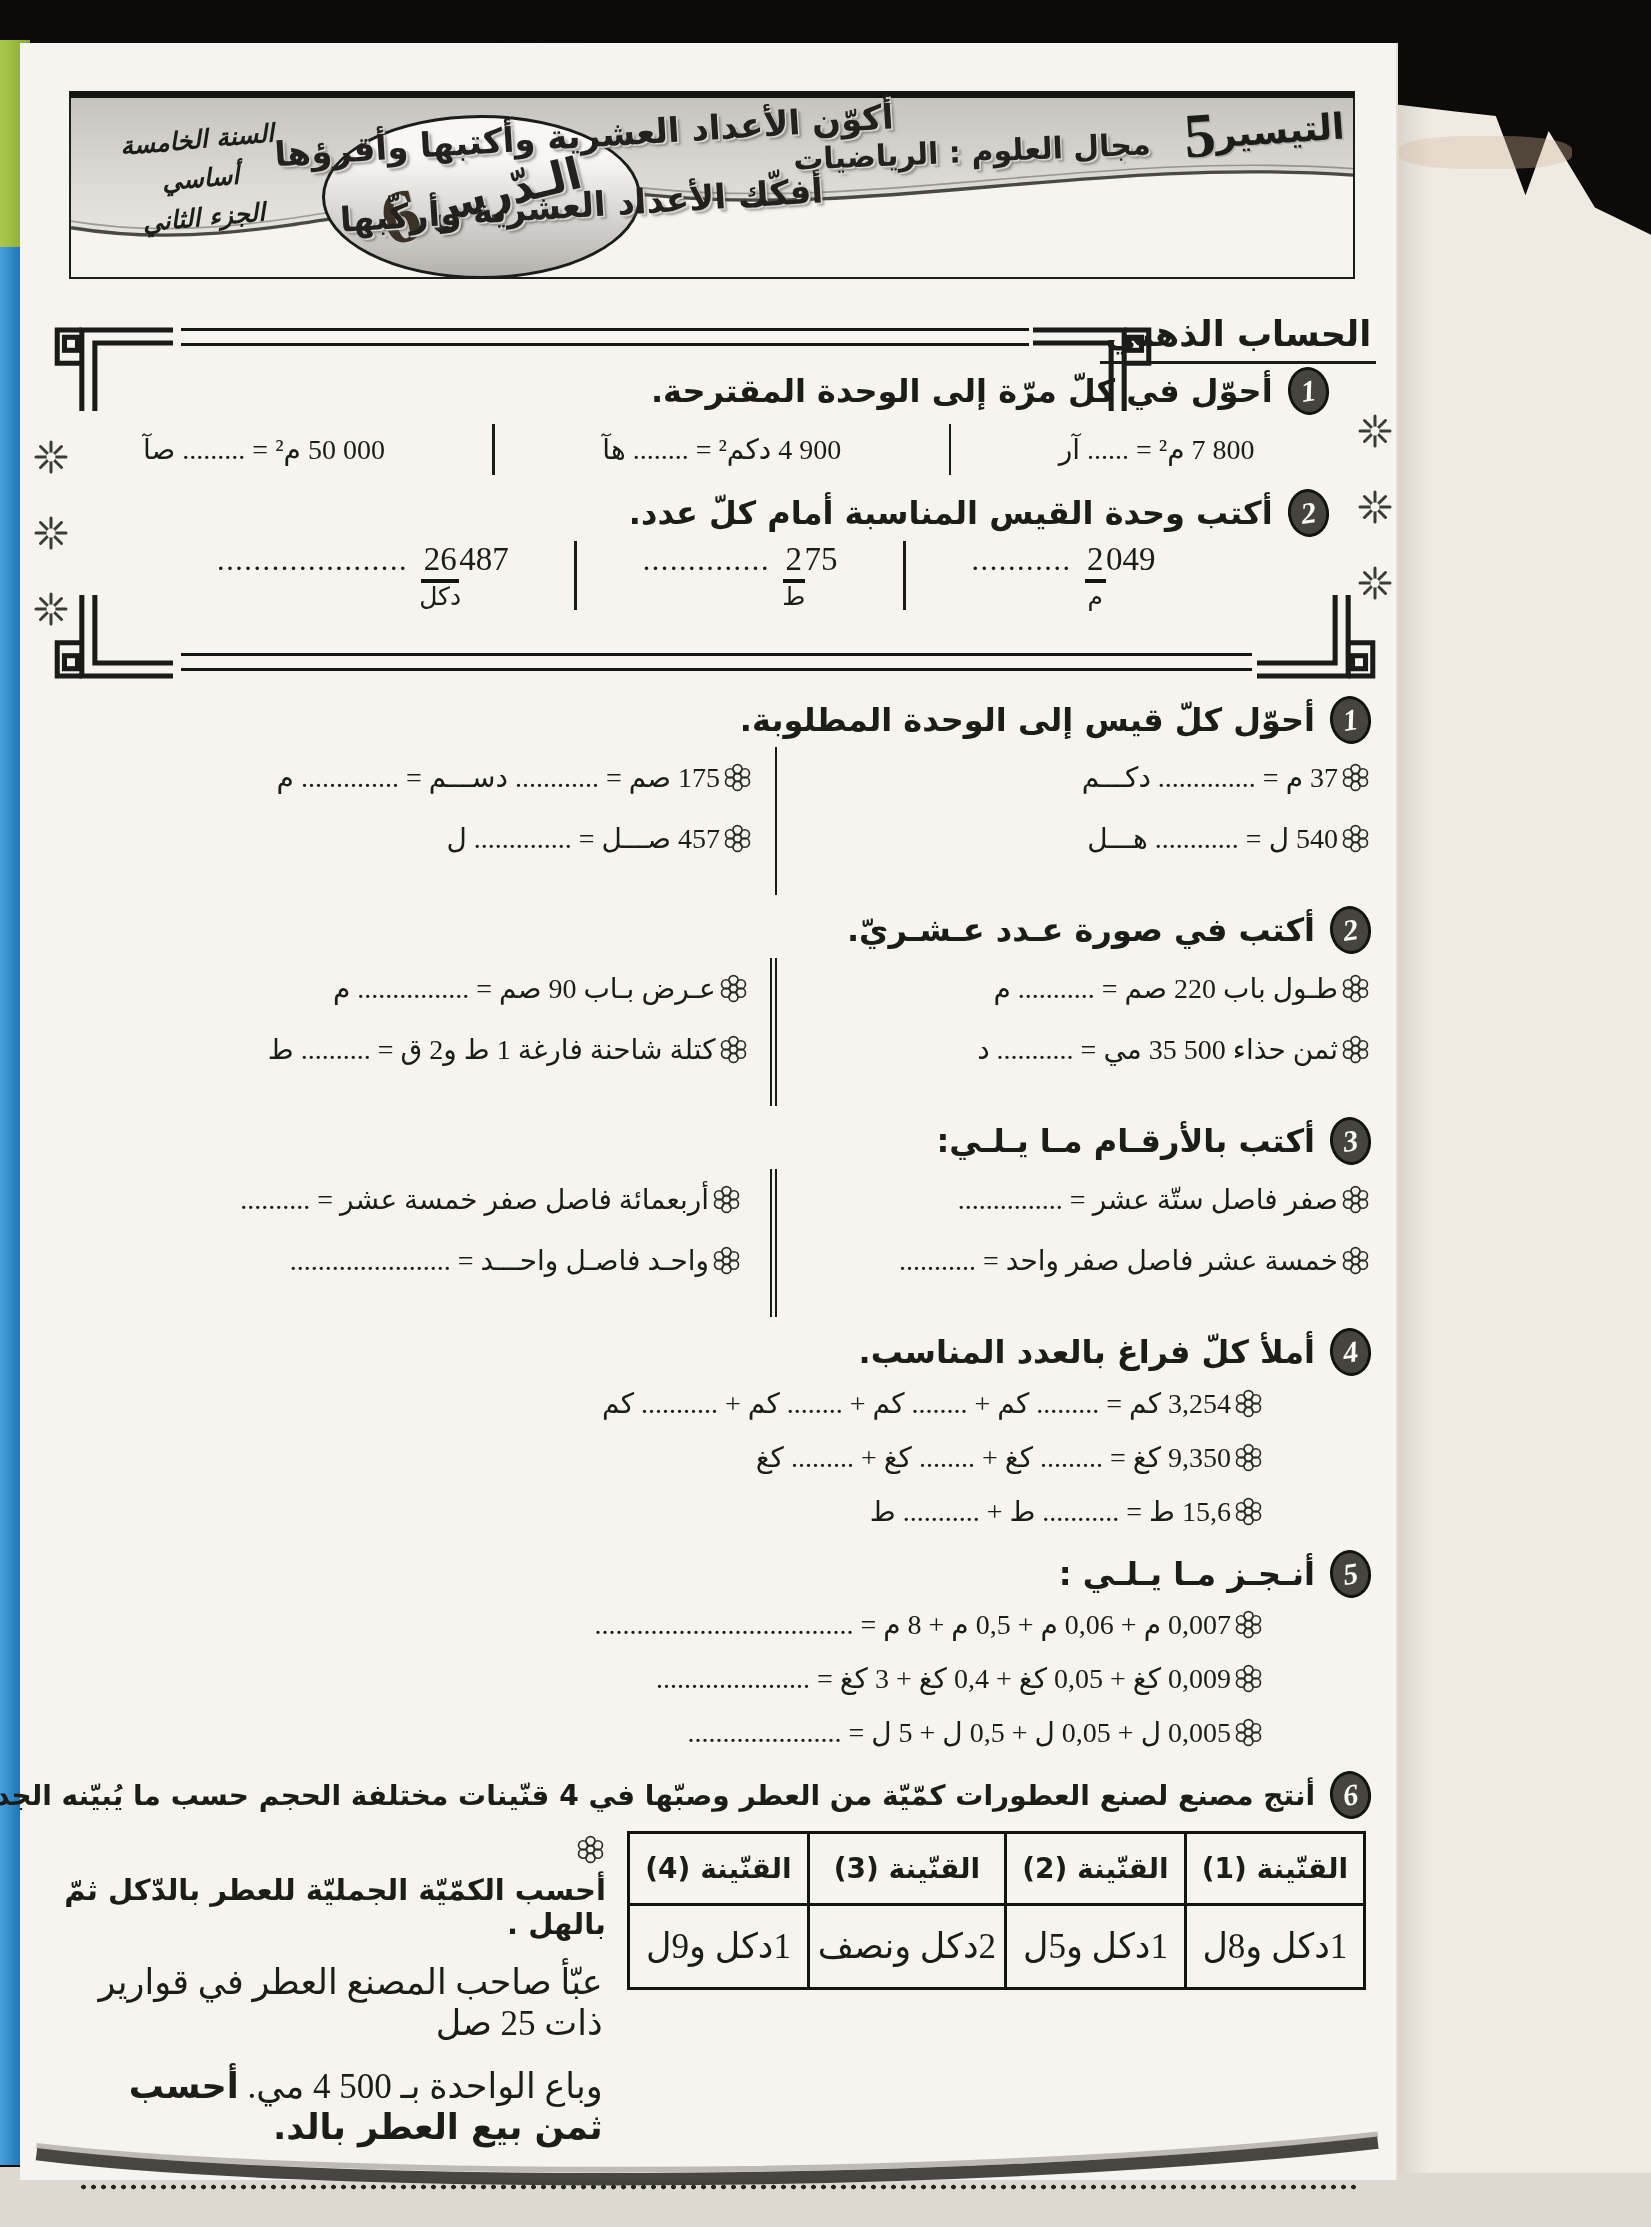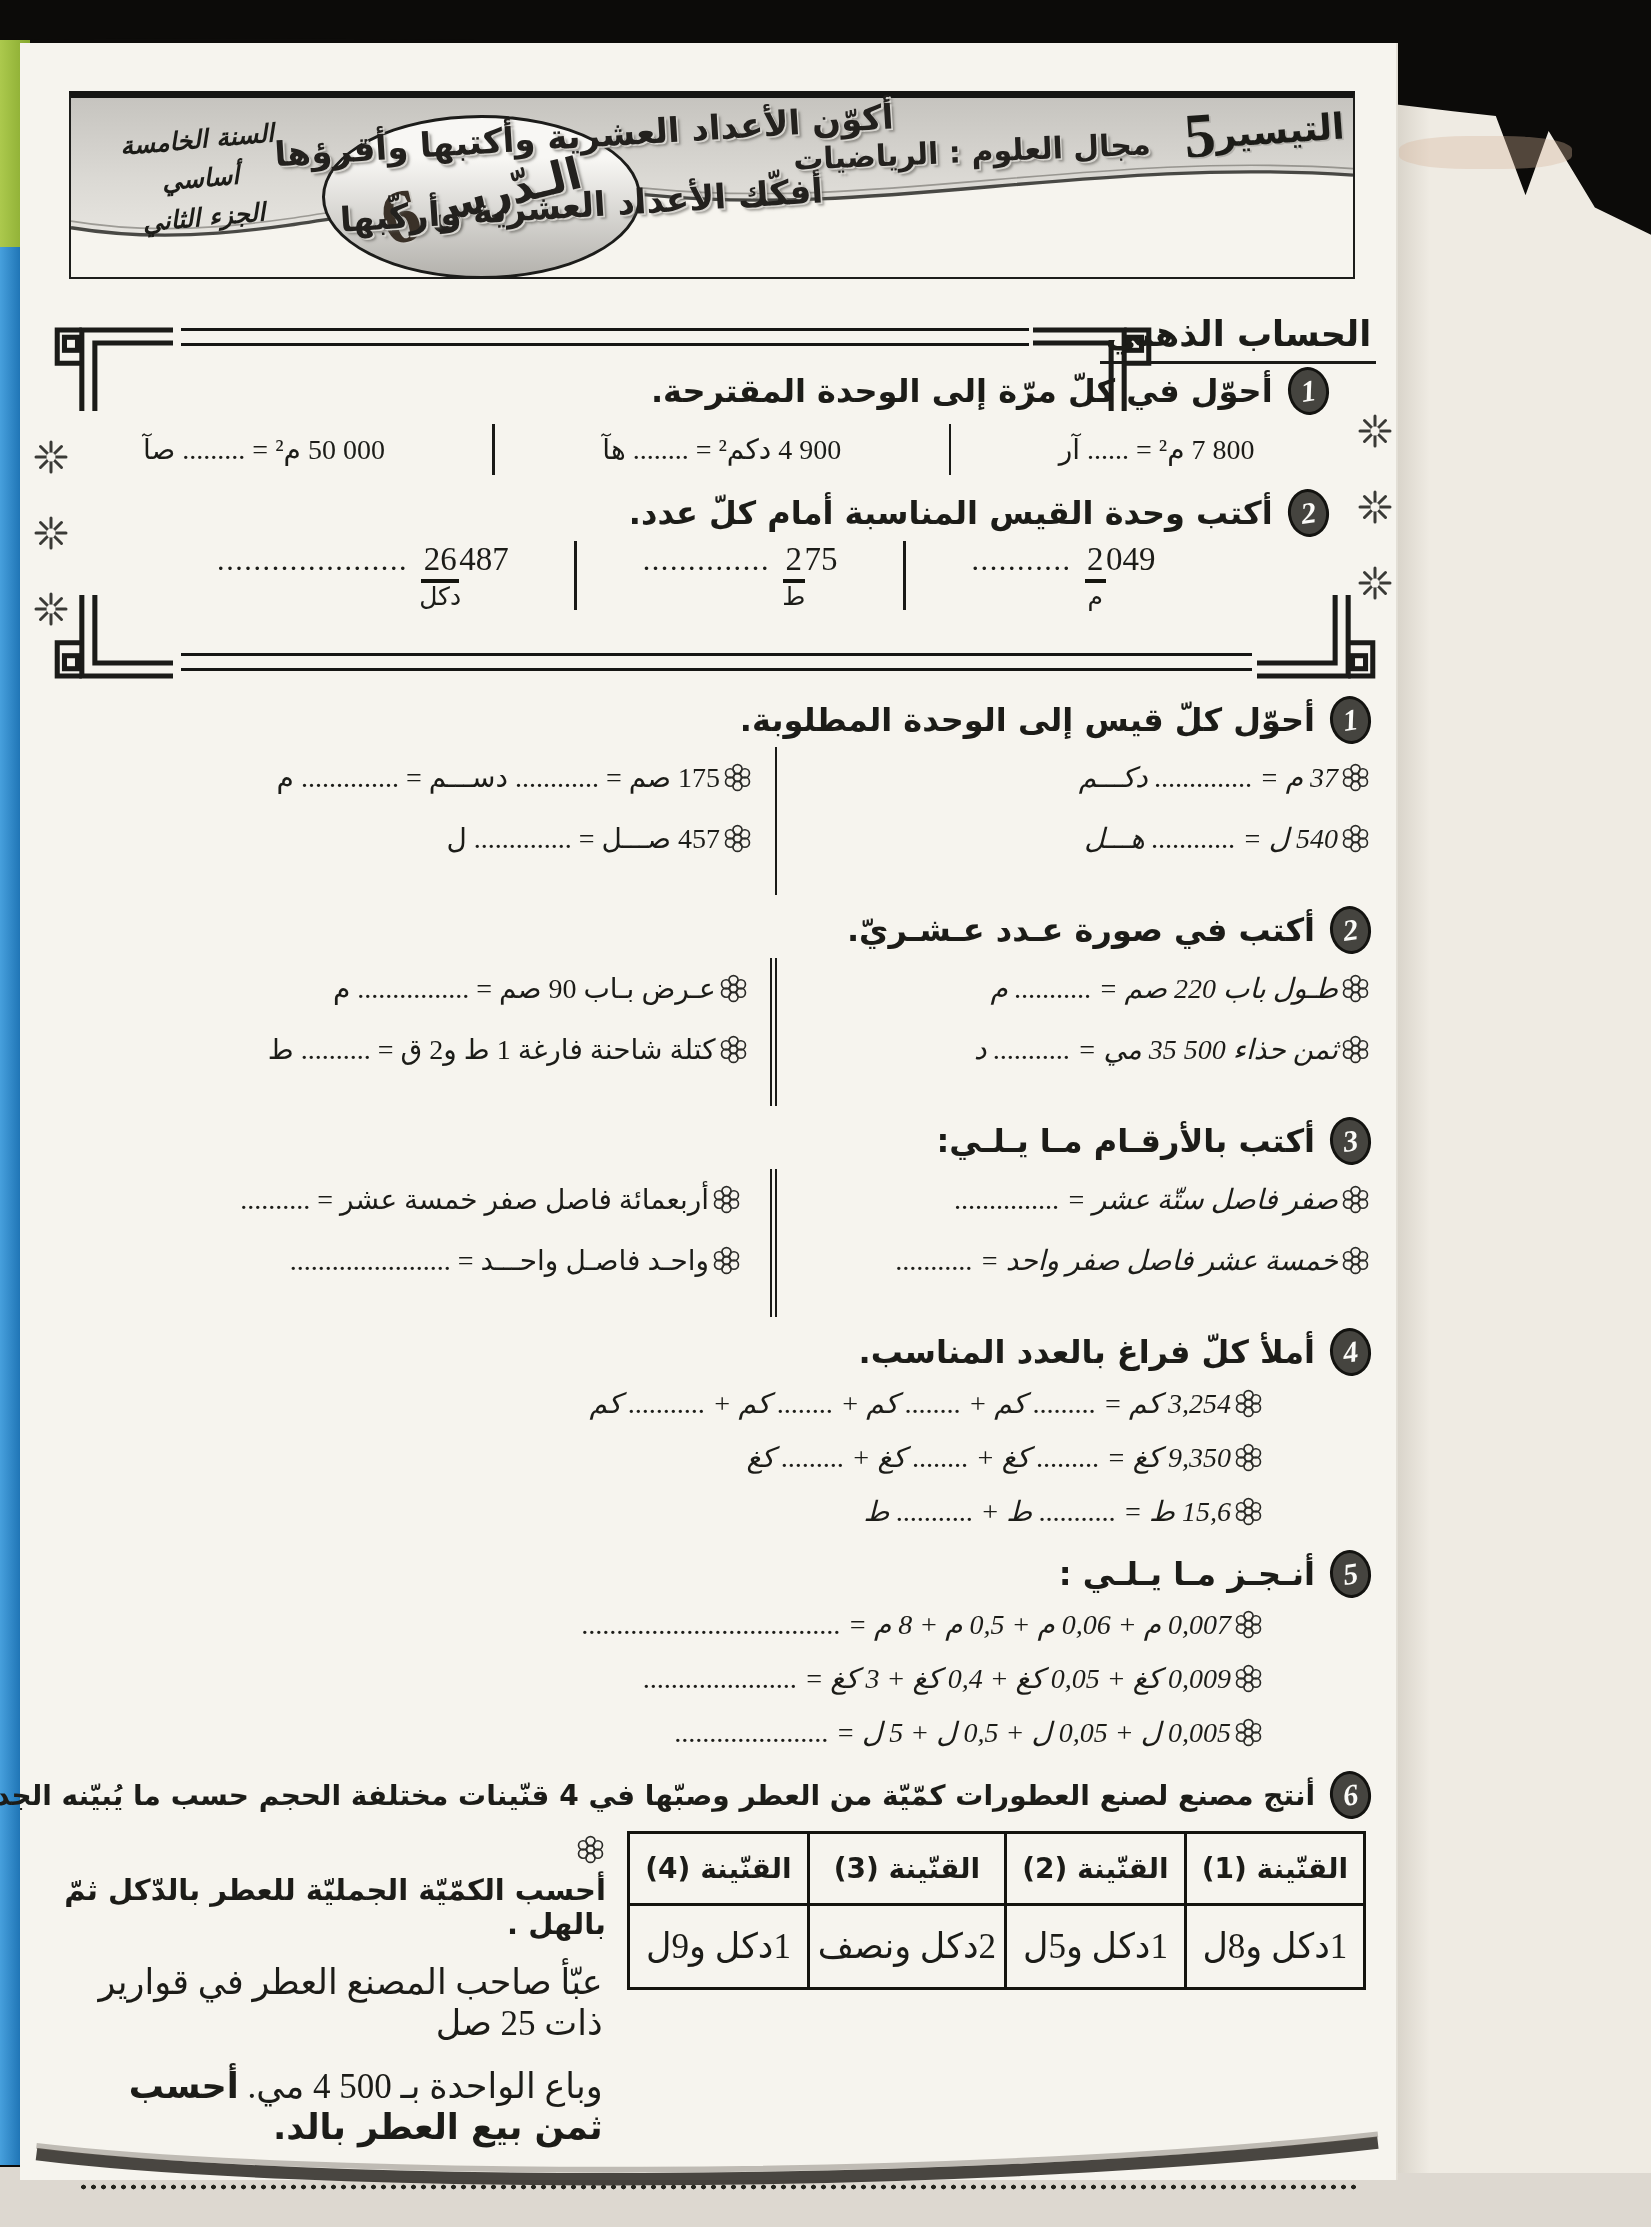--- a/index.html
+++ b/index.html
@@ -73,28 +73,28 @@
   .mm-grp{display:inline-flex;direction:rtl;align-items:baseline;gap:13px;}
   .mm-num{direction:ltr;display:inline-flex;font-family:"Liberation Serif",serif;font-size:33px;}
   .mm-u{position:relative;border-bottom:4.1px solid #15150f;padding:0 2.5px 1.6px;}
   .mm-unit{position:absolute;top:108%;left:50%;transform:translateX(-50%);font-family:"DejaVu Sans",sans-serif;font-size:25px;font-style:normal;}
   .mm-dots{font-family:"Liberation Serif",serif;font-size:30px;letter-spacing:1.6px;}
   .ast{position:absolute;width:36px;height:36px;}
 
   
   .main{padding:0 25px 0 31px;}
   .cols{display:flex;align-items:stretch;margin-top:3.3px;}
-  .col-r{flex:0 0 45%;font-style:italic;}
+  .col-r{flex:0 0 45%;}
   .col-l{flex:1 1 auto;}
   .colsep{flex:0 0 auto;align-self:center;height:148px;}
   .sep-single{width:2.5px;background:#1a1a17;}
   .sep-double{width:0;border-left:7.4px double #1a1a17;}
   .item{display:flex;align-items:center;gap:2px;height:61px;}
   .fl{width:31px;height:31px;flex:0 0 auto;}
-  .lines-block{padding-right:107px;font-style:italic;}
+  .lines-block{padding-right:107px;}
   .lines-block .item{height:54px;}
   .ex{margin-top:11.5px;}
 
   
   .ex6-row{display:flex;align-items:flex-start;gap:21.4px;margin-top:11.5px;}
   .ptable{border-collapse:collapse;flex:0 0 auto;margin-right:5px;}
   .ptable th,.ptable td{border:3.3px solid #14140f;text-align:center;box-sizing:border-box;}
   .ptable th{font-weight:700;font-size:28px;padding:18px 15px;white-space:nowrap;}
   .ptable td{font-family:"Liberation Serif","DejaVu Sans",serif;font-size:35px;padding:20px 8.2px;white-space:nowrap;}
   .side{flex:1 1 auto;padding-top:3.3px;}

